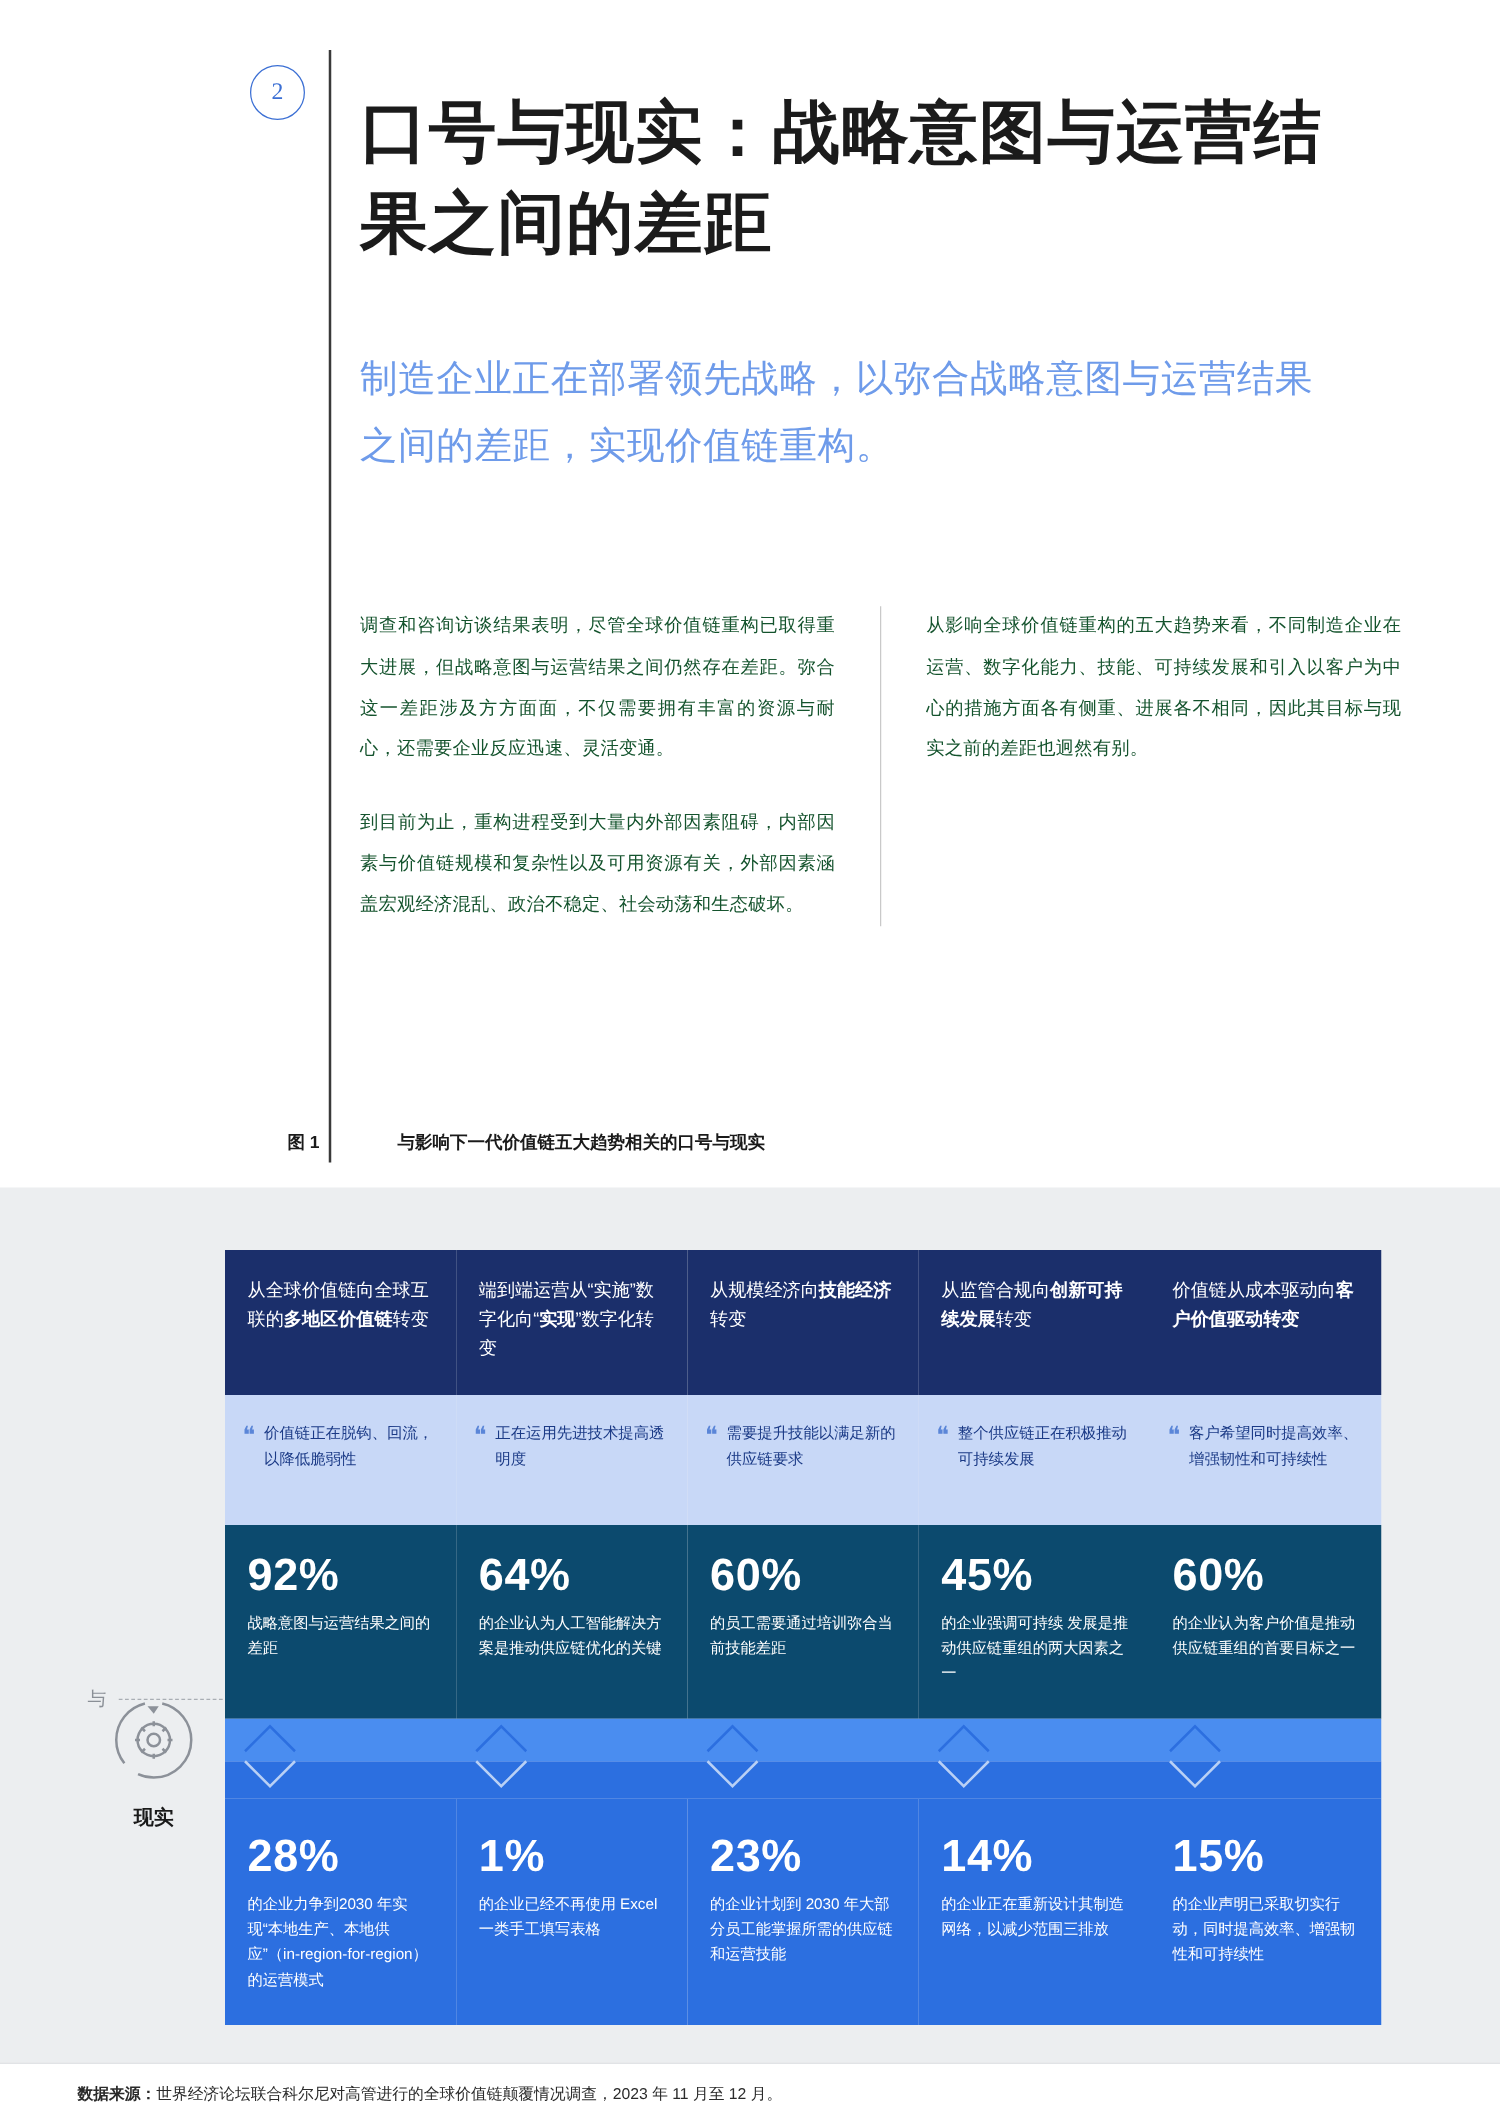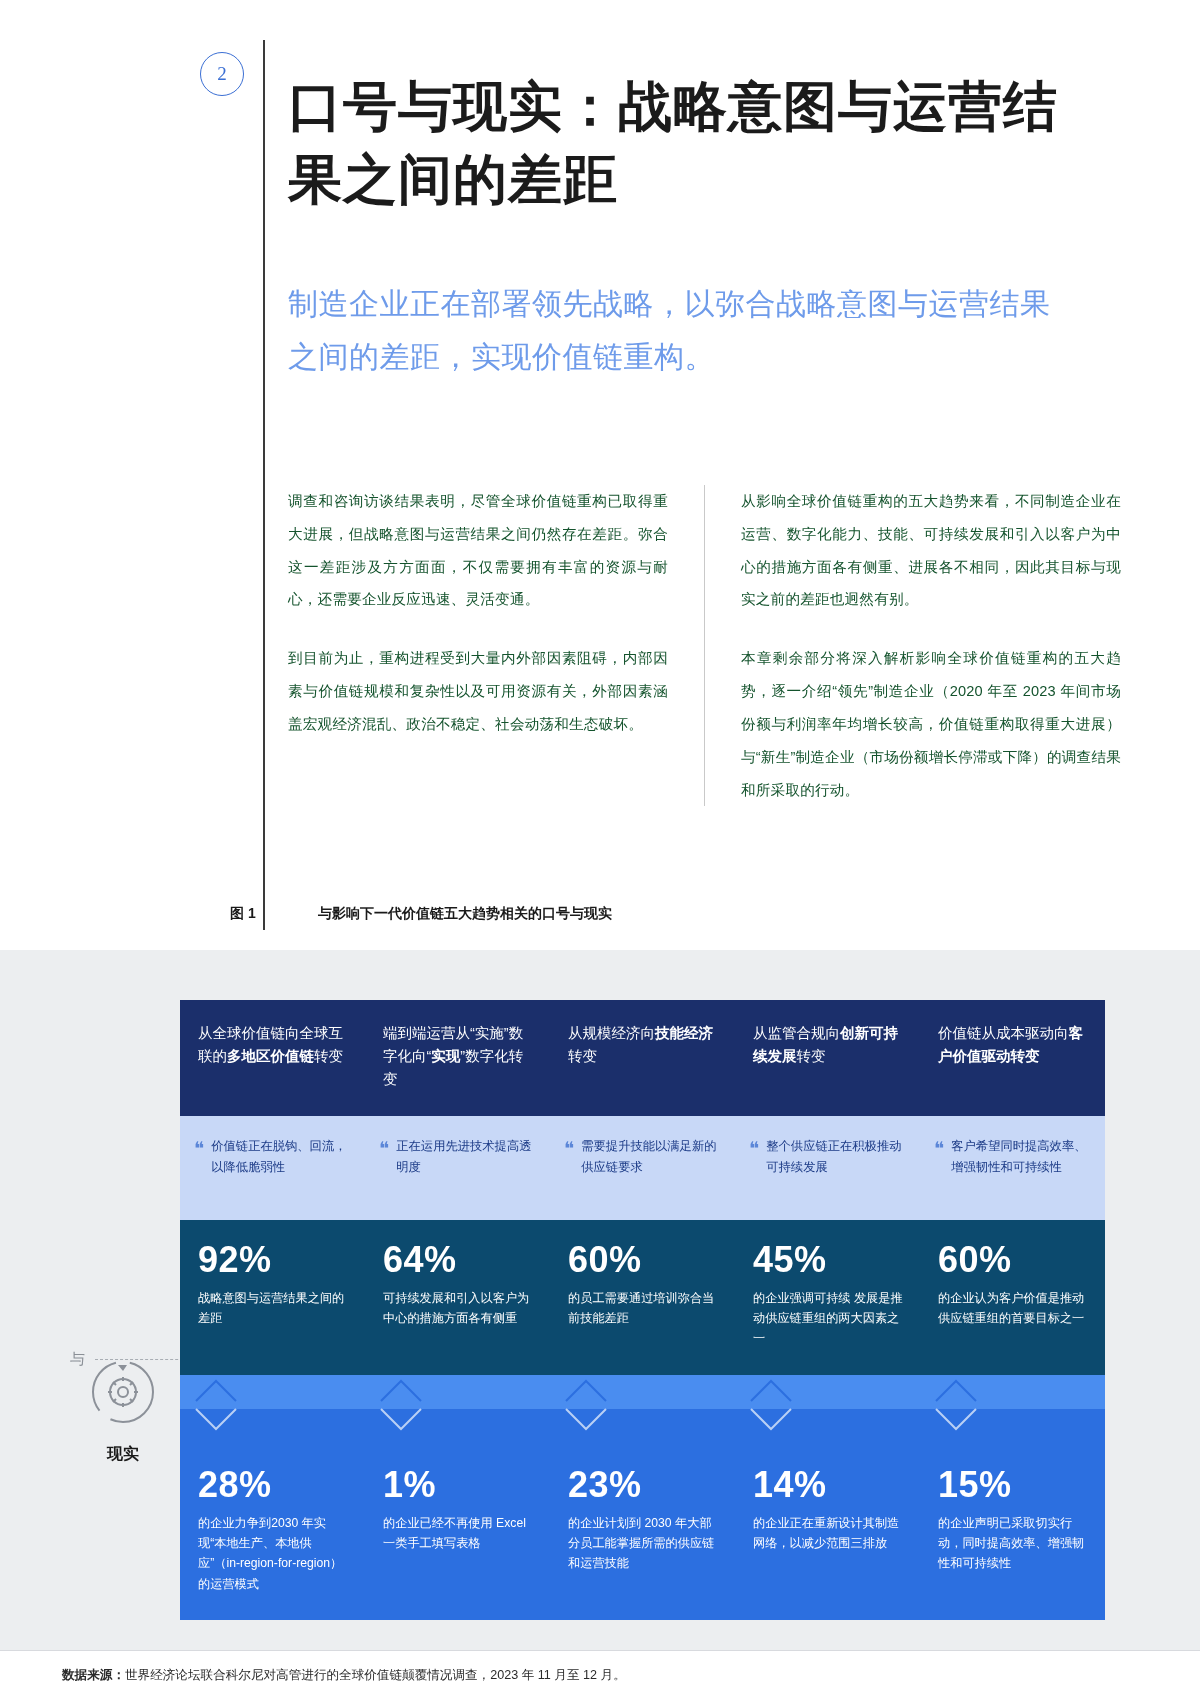--- a/index.html
+++ b/index.html
@@ -301,21 +301,20 @@
 
   <div class="subtitle">制造企业正在部署领先战略，以弥合战略意图与运营结果之间的差距，实现价值链重构。</div>
 
   <div class="columns">
     <div class="col left">
       <p>调查和咨询访谈结果表明，尽管全球价值链重构已取得重大进展，但战略意图与运营结果之间仍然存在差距。弥合这一差距涉及方方面面，不仅需要拥有丰富的资源与耐心，还需要企业反应迅速、灵活变通。</p>
       <p>到目前为止，重构进程受到大量内外部因素阻碍，内部因素与价值链规模和复杂性以及可用资源有关，外部因素涵盖宏观经济混乱、政治不稳定、社会动荡和生态破坏。</p>
     </div>
     <div class="col right">
       <p>从影响全球价值链重构的五大趋势来看，不同制造企业在运营、数字化能力、技能、可持续发展和引入以客户为中心的措施方面各有侧重、进展各不相同，因此其目标与现实之前的差距也迥然有别。</p>
-      <p>本章剩余部分将深入解析影响全球价值链重构的五大趋势，逐一介绍“领先”制造企业（2020 年至 2023 年间市场份额与利润率年均增长较高，价值链重构取得重大进展）与“新生”制造企业（市场份额增长停滞或下降）的调查结果和所采取的行动。</p>
     </div>
   </div>
 
   <div class="figcaption">
     <div class="fig-label">图 1</div>
     <div class="fig-text">与影响下一代价值链五大趋势相关的口号与现实</div>
   </div>
 </div>
 
 <div class="exhibit">
@@ -381,21 +380,21 @@
       </div>
     </div>
 
     <div class="grid stat-row">
       <div>
         <div class="big">92%</div>
         <div class="small">战略意图与运营结果之间的差距</div>
       </div>
       <div>
         <div class="big">64%</div>
-        <div class="small">可持续发展和引入以客户为中心的措施方面各有侧重</div>
+        <div class="small">的企业认为人工智能解决方案是推动供应链优化的关键</div>
       </div>
       <div>
         <div class="big">60%</div>
         <div class="small">的员工需要通过培训弥合当前技能差距</div>
       </div>
       <div>
         <div class="big">45%</div>
         <div class="small">的企业强调可持续 发展是推动供应链重组的两大因素之一</div>
       </div>
       <div>

